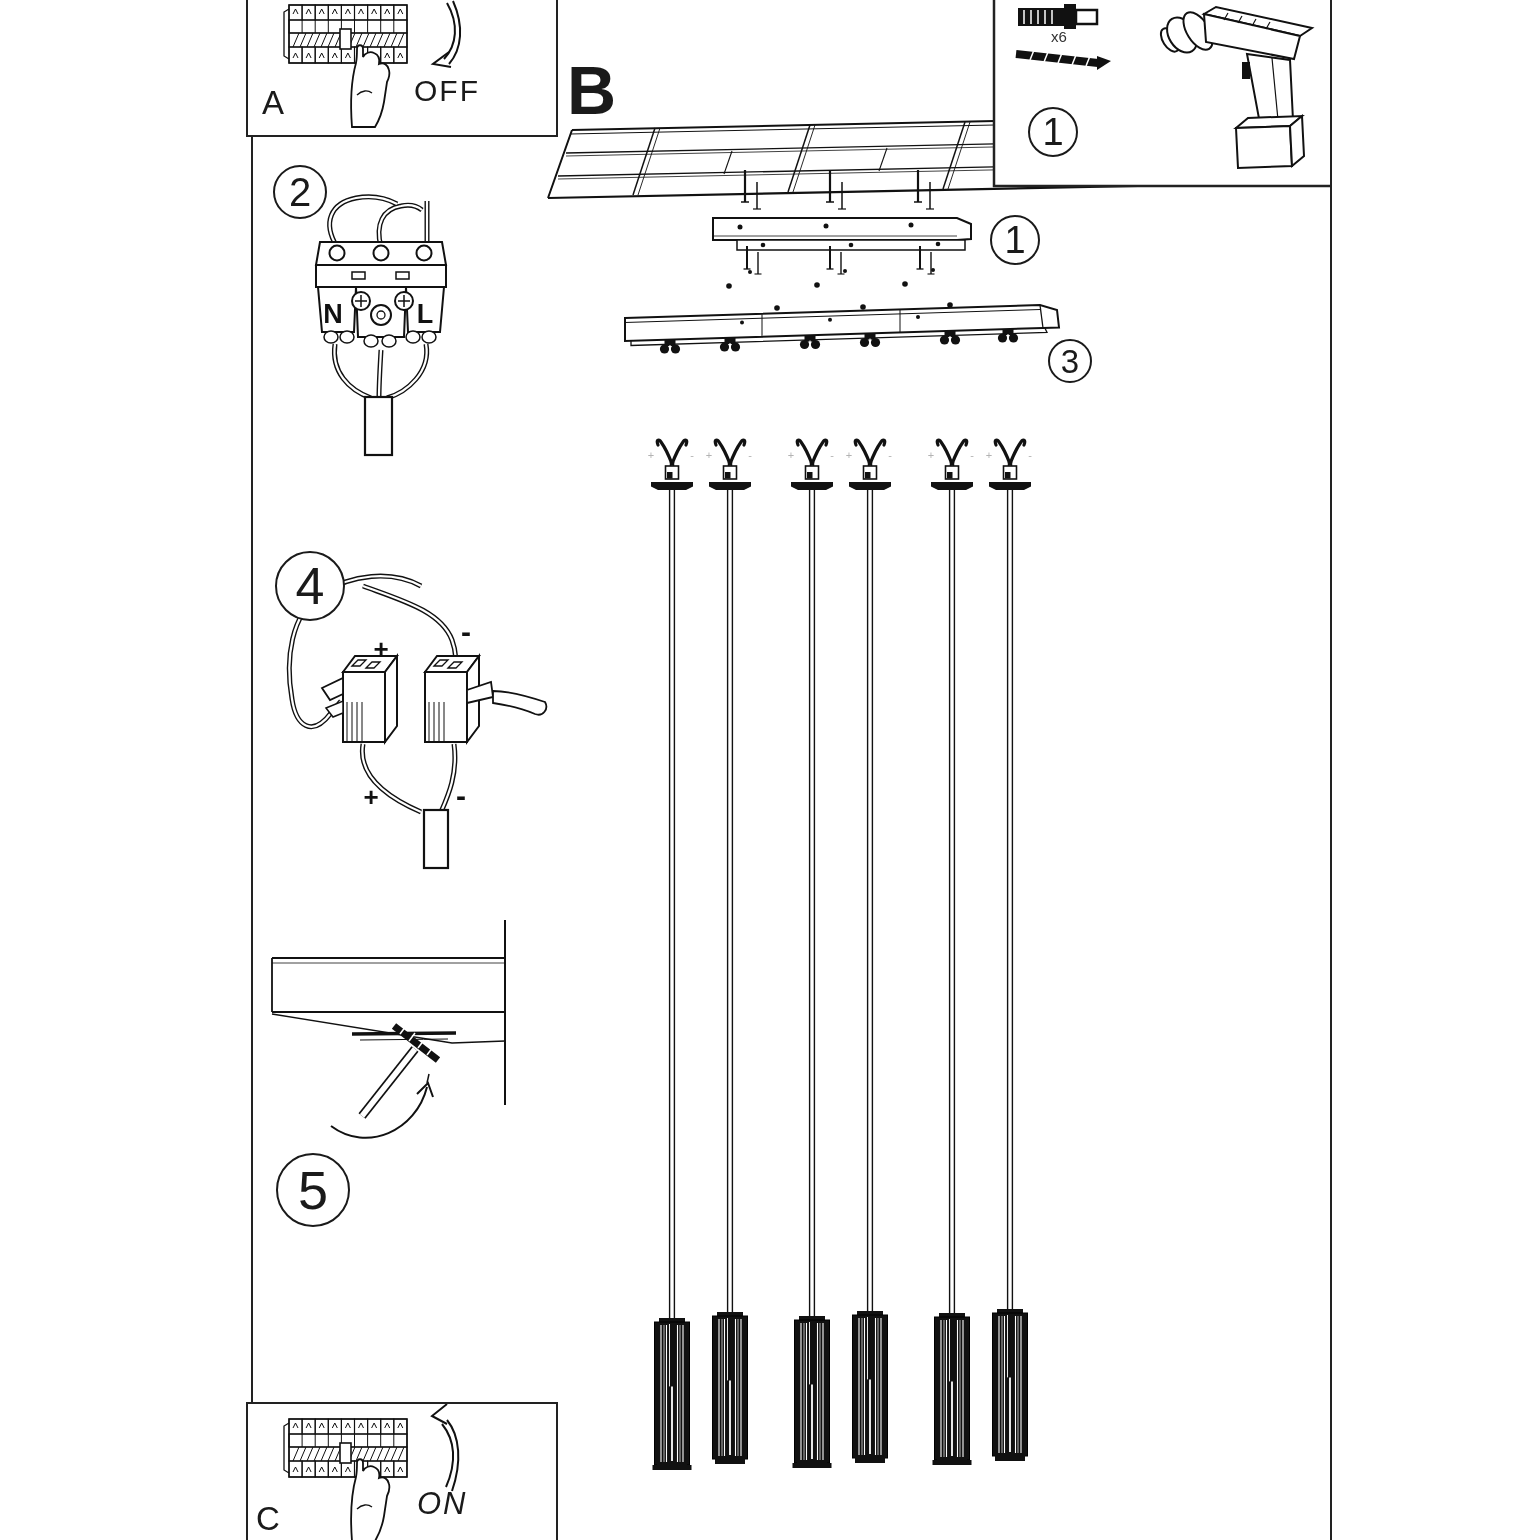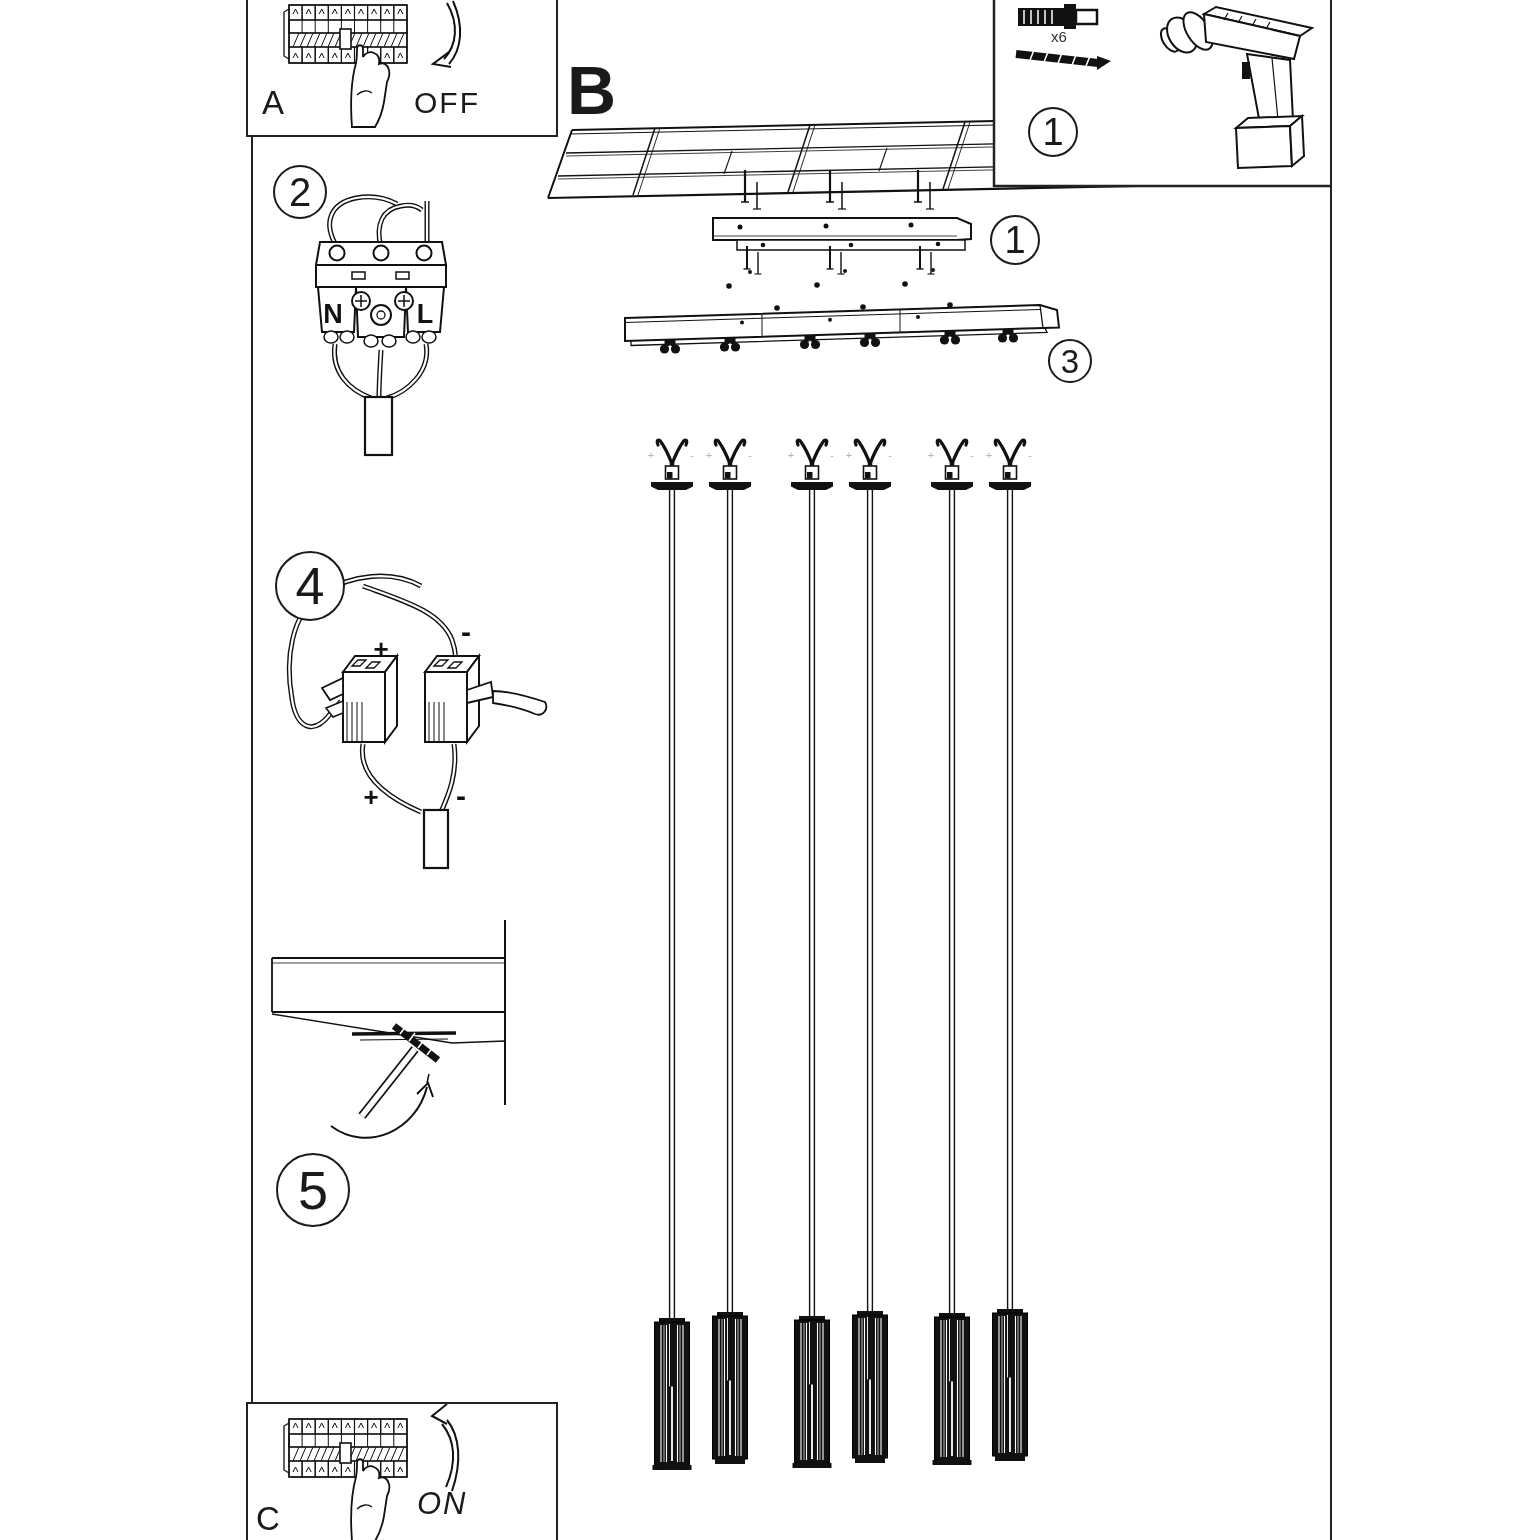--- a/index.html
+++ b/index.html
@@ -536,21 +536,21 @@
       <path d="M447,1424 L432,1416 L447,1404"></path>
     </g>
   </svg>
 
   <div class="frame" style="left:246px;top:-2px;width:312px;height:139px;"></div>
   <div class="frame" style="left:246px;top:1402px;width:312px;height:140px;"></div>
   <div class="vrule" style="left:251px;top:137px;height:1265px;"></div>
   <div class="vrule" style="left:1330px;top:0px;height:1540px;"></div>
 
   <div class="lbl" style="left:262px;top:86px;font-size:33px;">A</div>
-  <div class="lbl" style="left:414px;top:88px;font-size:30px;letter-spacing:2px;">OFF</div>
+  <div class="lbl" style="left:414px;top:76px;font-size:30px;letter-spacing:2px;">OFF</div>
   <div class="lbl" style="left:567px;top:56px;font-size:68px;font-weight:700;">B</div>
   <div class="lbl" style="left:256px;top:1502px;font-size:33px;">C</div>
   <div class="lbl" style="left:417px;top:1488px;font-size:31px;letter-spacing:2px;font-style:italic;">ON</div>
   <div class="lbl" style="left:1051px;top:29px;font-size:15px;color:#333;">x6</div>
 
   <div class="circ" style="left:273px;top:165px;width:54px;height:54px;font-size:40px;">2</div>
   <div class="circ" style="left:275px;top:551px;width:70px;height:70px;font-size:52px;">4</div>
   <div class="circ" style="left:276px;top:1153px;width:74px;height:74px;font-size:54px;">5</div>
   <div class="circ" style="left:1028px;top:107px;width:50px;height:50px;font-size:38px;">1</div>
   <div class="circ" style="left:990px;top:215px;width:50px;height:50px;font-size:38px;">1</div>

